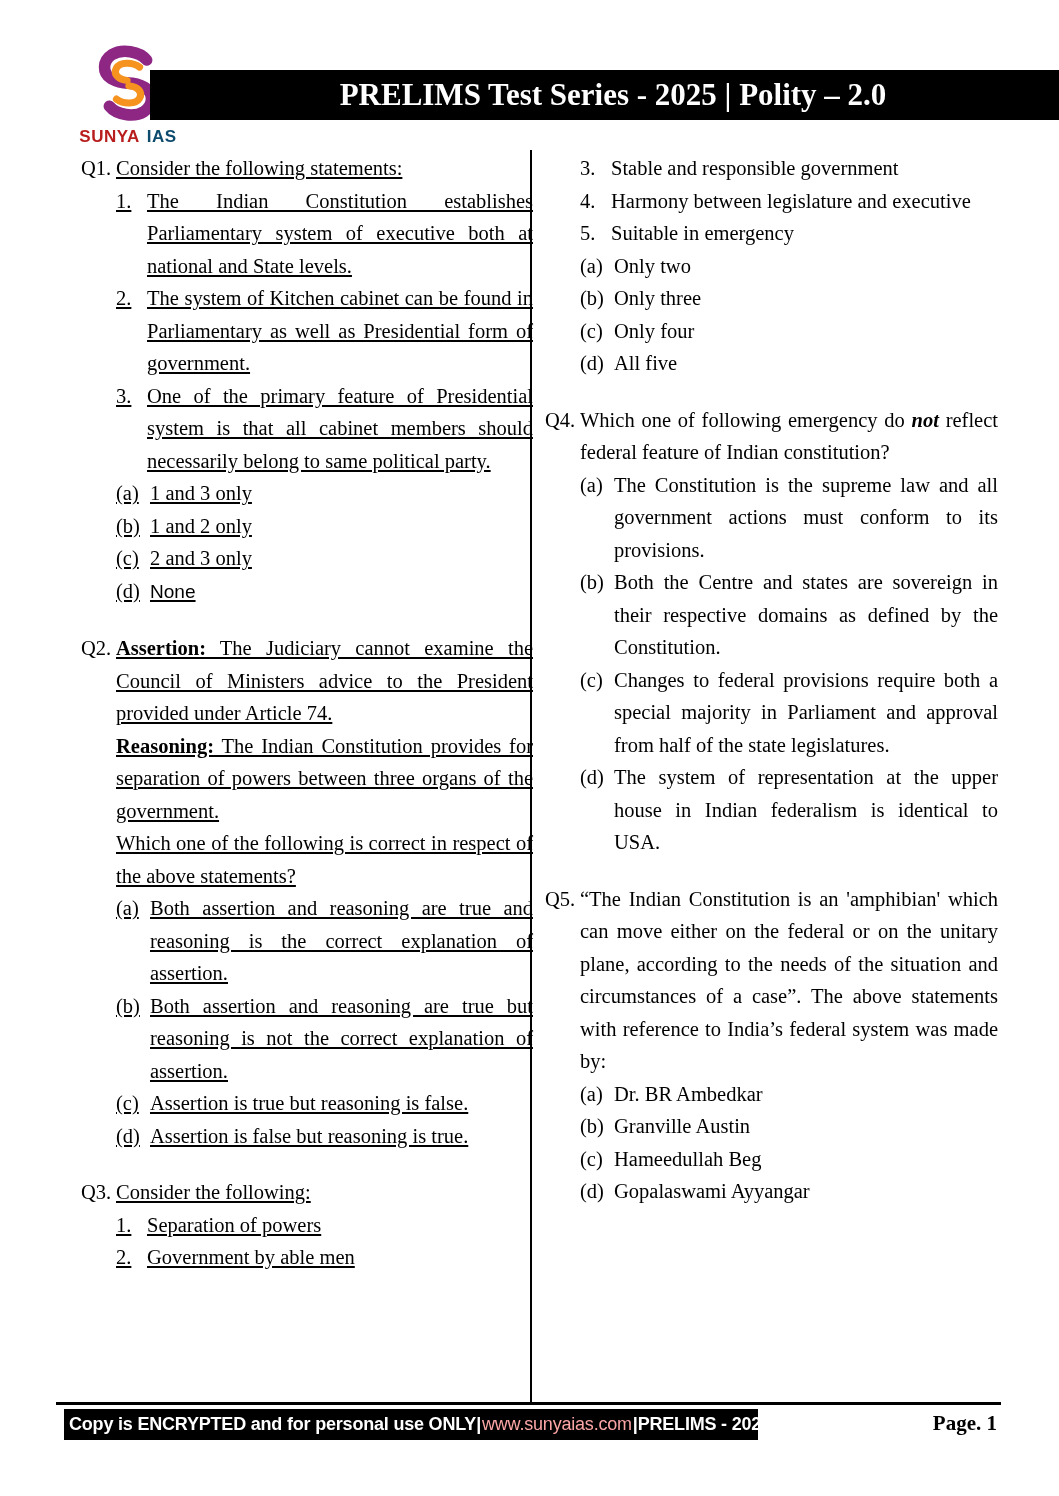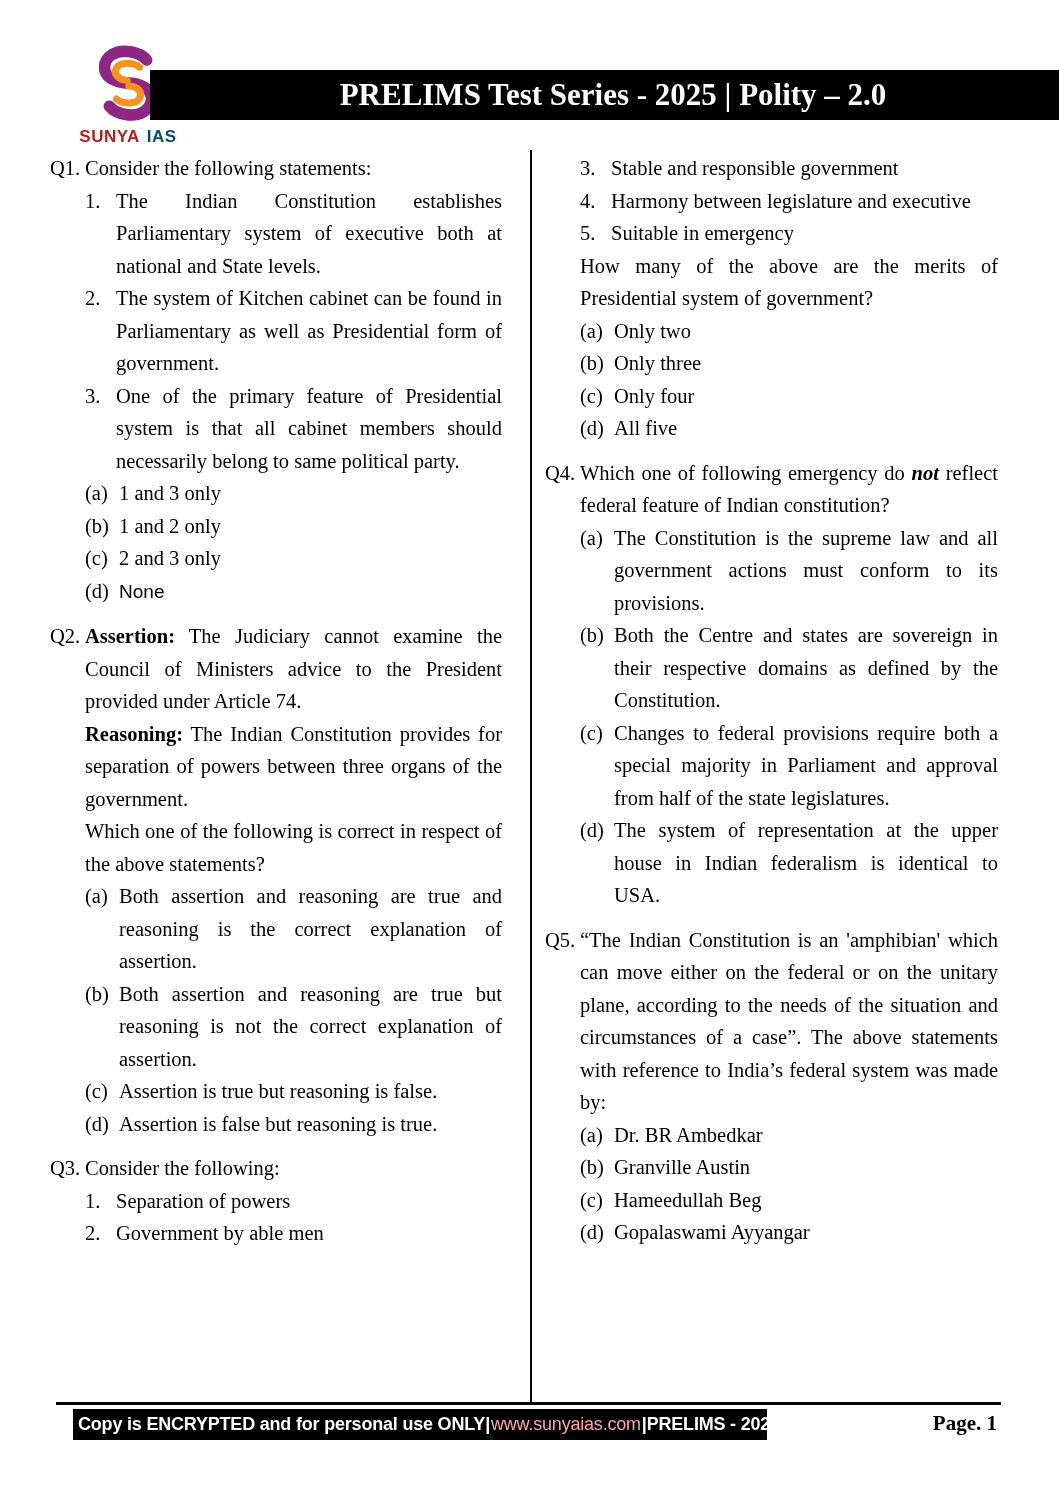--- a/index.html
+++ b/index.html
@@ -14,42 +14,42 @@
          letter-spacing:.5px;margin-top:1px;white-space:nowrap;}
   .brand .sunya{color:#b91c1c;}
   .brand .ias{color:#0c4a6e;margin-left:7px;}
   .title-bar{position:absolute;left:150px;top:70px;width:940px;height:50px;background:#000;
              color:#fff;display:flex;align-items:center;justify-content:center;
              padding-right:14px;box-sizing:border-box;
              font-weight:bold;font-size:31px;font-family:"Liberation Serif",serif;}
 
   
   .col{position:absolute;top:152px;font-size:20.5px;line-height:32.5px;}
-  .col-left{left:50px;width:452px;}
+  .col-left{left:81px;width:452px;text-decoration:underline;}
   .col-right{left:545px;width:453px;}
   .divider{position:absolute;left:530px;top:150px;width:2px;height:1252px;background:#000;}
 
   .question{position:relative;padding-left:35px;}
-  .col > .question + .question{margin-top:12px;}
+  .col > .question + .question{margin-top:24px;}
   .qid{position:absolute;left:0;top:0;}
   .para{text-align:justify;}
   .item{display:flex;}
   .item .num{flex:0 0 31px;width:31px;}
   .item .itext{flex:1;text-align:justify;}
   .option{display:flex;}
   .option .olabel{flex:0 0 34px;width:34px;}
   .option .otext{flex:1;text-align:justify;}
 
   .b{font-weight:bold;}
   .bi{font-weight:bold;font-style:italic;}
   .sans{font-family:"Liberation Sans",sans-serif;font-size:.93em;}
 
   
   .footer-rule{position:absolute;left:56px;top:1402px;width:945px;height:3px;background:#000;}
-  .footer-bar{position:absolute;left:73px;top:1409px;width:694px;height:31px;background:#000;
+  .footer-bar{position:absolute;left:64px;top:1409px;width:694px;height:31px;background:#000;
               color:#fff;font-family:"Liberation Sans",sans-serif;font-size:18px;font-weight:bold;
               display:flex;align-items:center;padding-left:5px;box-sizing:border-box;
               letter-spacing:-0.2px;white-space:nowrap;}
   .footer-url{font-weight:normal;margin:0 1px;color:#fca5a5;cursor:pointer;}
   .page-num{position:absolute;right:62px;top:1411px;font-weight:bold;font-size:21px;
             font-family:"Liberation Serif",serif;}
 </style>
 </head>
 <body>
 
@@ -147,21 +147,20 @@
           <div class="itext"><span>Stable and responsible government</span></div>
         </div>
         <div class="item">
           <span class="num">4.</span>
           <div class="itext"><span>Harmony between legislature and executive</span></div>
         </div>
         <div class="item">
           <span class="num">5.</span>
           <div class="itext"><span>Suitable in emergency</span></div>
         </div>
-        <div class="para"><span>How many of the above are the merits of Presidential system of government?</span></div>
         <div class="option">
           <span class="olabel">(a)</span>
           <div class="otext"><span>Only two</span></div>
         </div>
         <div class="option">
           <span class="olabel">(b)</span>
           <div class="otext"><span>Only three</span></div>
         </div>
         <div class="option">
           <span class="olabel">(c)</span>

